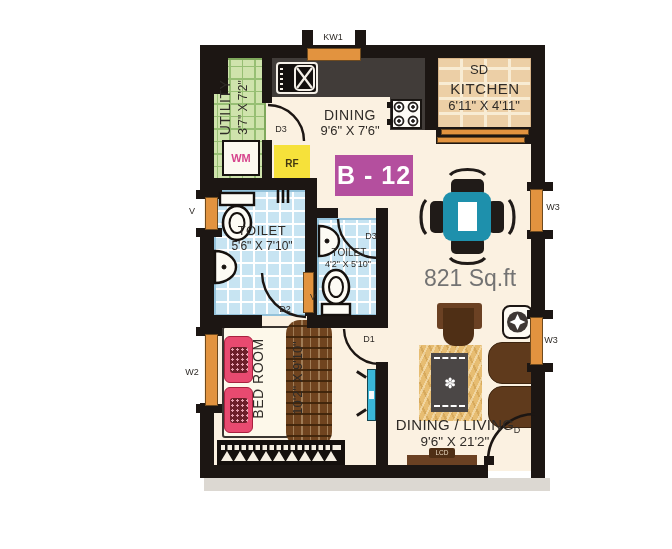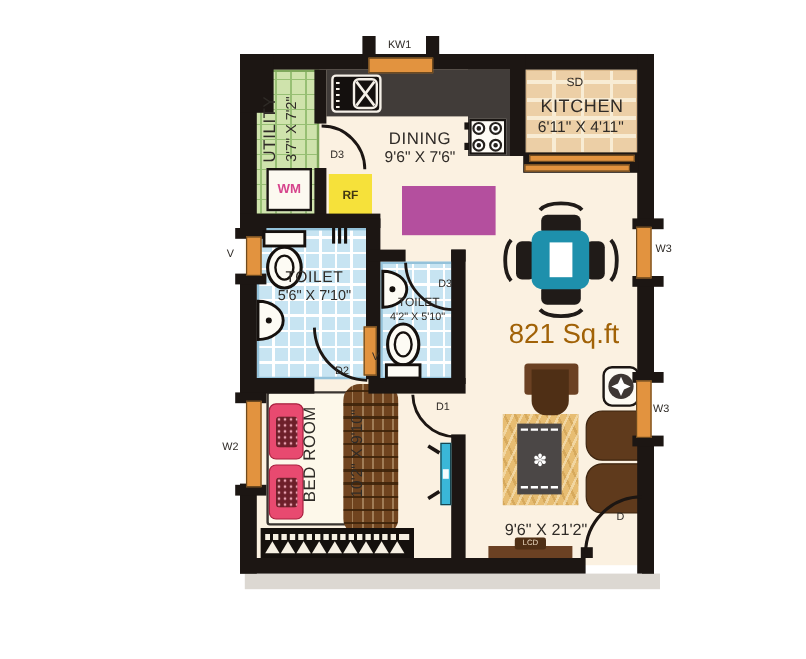--- a/index.html
+++ b/index.html
@@ -255,51 +255,53 @@
       <path d="M 509,200 A 9,19 0 0 1 509,234"></path>
     </g>
 
     <g>
       <circle cx="517.5" cy="322" r="10.5" fill="#3e3734"></circle>
       <path d="M 517.5,314 L 520,319.5 L 525.5,322 L 520,324.5 L 517.5,330 L 515,324.5 L 509.5,322 L 515,319.5 Z" fill="#ffffff"></path>
     </g>
   </svg>
 
   <div class="lbl" style="left:317px;top:31px;width:32px;height:12px;font-size:9px;">KW1</div>
-  <div class="lbl" style="left:467px;top:64px;width:24px;height:11px;font-size:10px;">SD</div>
+  <div class="lbl" style="left:467px;top:64px;width:24px;height:11px;font-size:13px;">SD</div>
   <div class="lbl" style="left:448px;top:80px;width:74px;height:16px;font-size:15px;letter-spacing:0.5px;">KITCHEN</div>
   <div class="lbl" style="left:434px;top:98px;width:100px;height:14px;font-size:13px;">6'11" X 4'11"</div>
 
   <div class="lbl rot" style="left:169px;top:100px;width:110px;height:15px;font-size:14px;letter-spacing:0.5px;">UTILITY</div>
   <div class="lbl rot" style="left:187px;top:101px;width:110px;height:13px;font-size:12px;">3'7" X 7'2"</div>
   <div class="lbl" style="left:222px;top:140px;width:38px;height:36px;font-size:11px;color:#d6448c;font-weight:bold;">WM</div>
 
   <div class="lbl" style="left:305px;top:107px;width:90px;height:15px;font-size:14px;letter-spacing:0.5px;">DINING</div>
   <div class="lbl" style="left:305px;top:123px;width:90px;height:14px;font-size:13px;">9'6" X 7'6"</div>
   <div class="lbl" style="left:269px;top:123px;width:24px;height:12px;font-size:9px;">D3</div>
   <div class="lbl" style="left:274px;top:145px;width:36px;height:37px;font-size:10px;color:#423712;font-weight:bold;">RF</div>
 
+  <div class="lbl" style="left:335px;top:155px;width:78px;height:41px;font-size:25px;color:#ffffff;font-weight:bold;letter-spacing:1px;">B - 12</div>
 
   <div class="lbl" style="left:222px;top:224px;width:80px;height:13px;font-size:13px;letter-spacing:0.5px;">TOILET</div>
   <div class="lbl" style="left:216px;top:239px;width:92px;height:13px;font-size:12px;">5'6" X 7'10"</div>
   <div class="lbl" style="left:273px;top:303px;width:24px;height:12px;font-size:9px;">D2</div>
 
   <div class="lbl" style="left:326px;top:247px;width:46px;height:11px;font-size:10px;">TOILET</div>
   <div class="lbl" style="left:317px;top:259px;width:62px;height:11px;font-size:9px;">4'2" X 5'10"</div>
   <div class="lbl" style="left:359px;top:230px;width:24px;height:12px;font-size:9px;">D3</div>
   <div class="lbl" style="left:303px;top:291px;width:20px;height:12px;font-size:9px;">V</div>
   <div class="lbl" style="left:182px;top:205px;width:20px;height:12px;font-size:9px;">V</div>
 
   <div class="lbl rot" style="left:202px;top:371px;width:110px;height:15px;font-size:14px;letter-spacing:0.5px;">BED ROOM</div>
   <div class="lbl rot" style="left:242px;top:371px;width:110px;height:14px;font-size:13px;">10'2" X 9'10"</div>
   <div class="lbl" style="left:357px;top:333px;width:24px;height:12px;font-size:9px;">D1</div>
   <div class="lbl" style="left:178px;top:366px;width:28px;height:12px;font-size:9px;">W2</div>
 
-  <div class="lbl" style="left:420px;top:264px;width:100px;height:28px;font-size:23px;color:#a16207;">821 Sq.ft</div>
-
+  <div class="lbl" style="left:420px;top:264px;width:100px;height:28px;font-size:23px;color:#737373;">821 Sq.ft</div>
+
+  <div class="lbl" style="left:385px;top:416px;width:140px;height:16px;font-size:15px;letter-spacing:0.3px;">DINING / LIVING</div>
   <div class="lbl" style="left:393px;top:434px;width:124px;height:15px;font-size:13.5px;">9'6" X 21'2"</div>
   <div class="lbl" style="left:505px;top:424px;width:24px;height:12px;font-size:9px;">D</div>
   <div class="lbl" style="left:429px;top:448px;width:26px;height:10px;font-size:6.5px;color:#ead9c0;">LCD</div>
 
   <div class="lbl" style="left:539px;top:201px;width:28px;height:12px;font-size:9px;">W3</div>
   <div class="lbl" style="left:537px;top:334px;width:28px;height:12px;font-size:9px;">W3</div>
 
 </div>
 
 </body></html>

